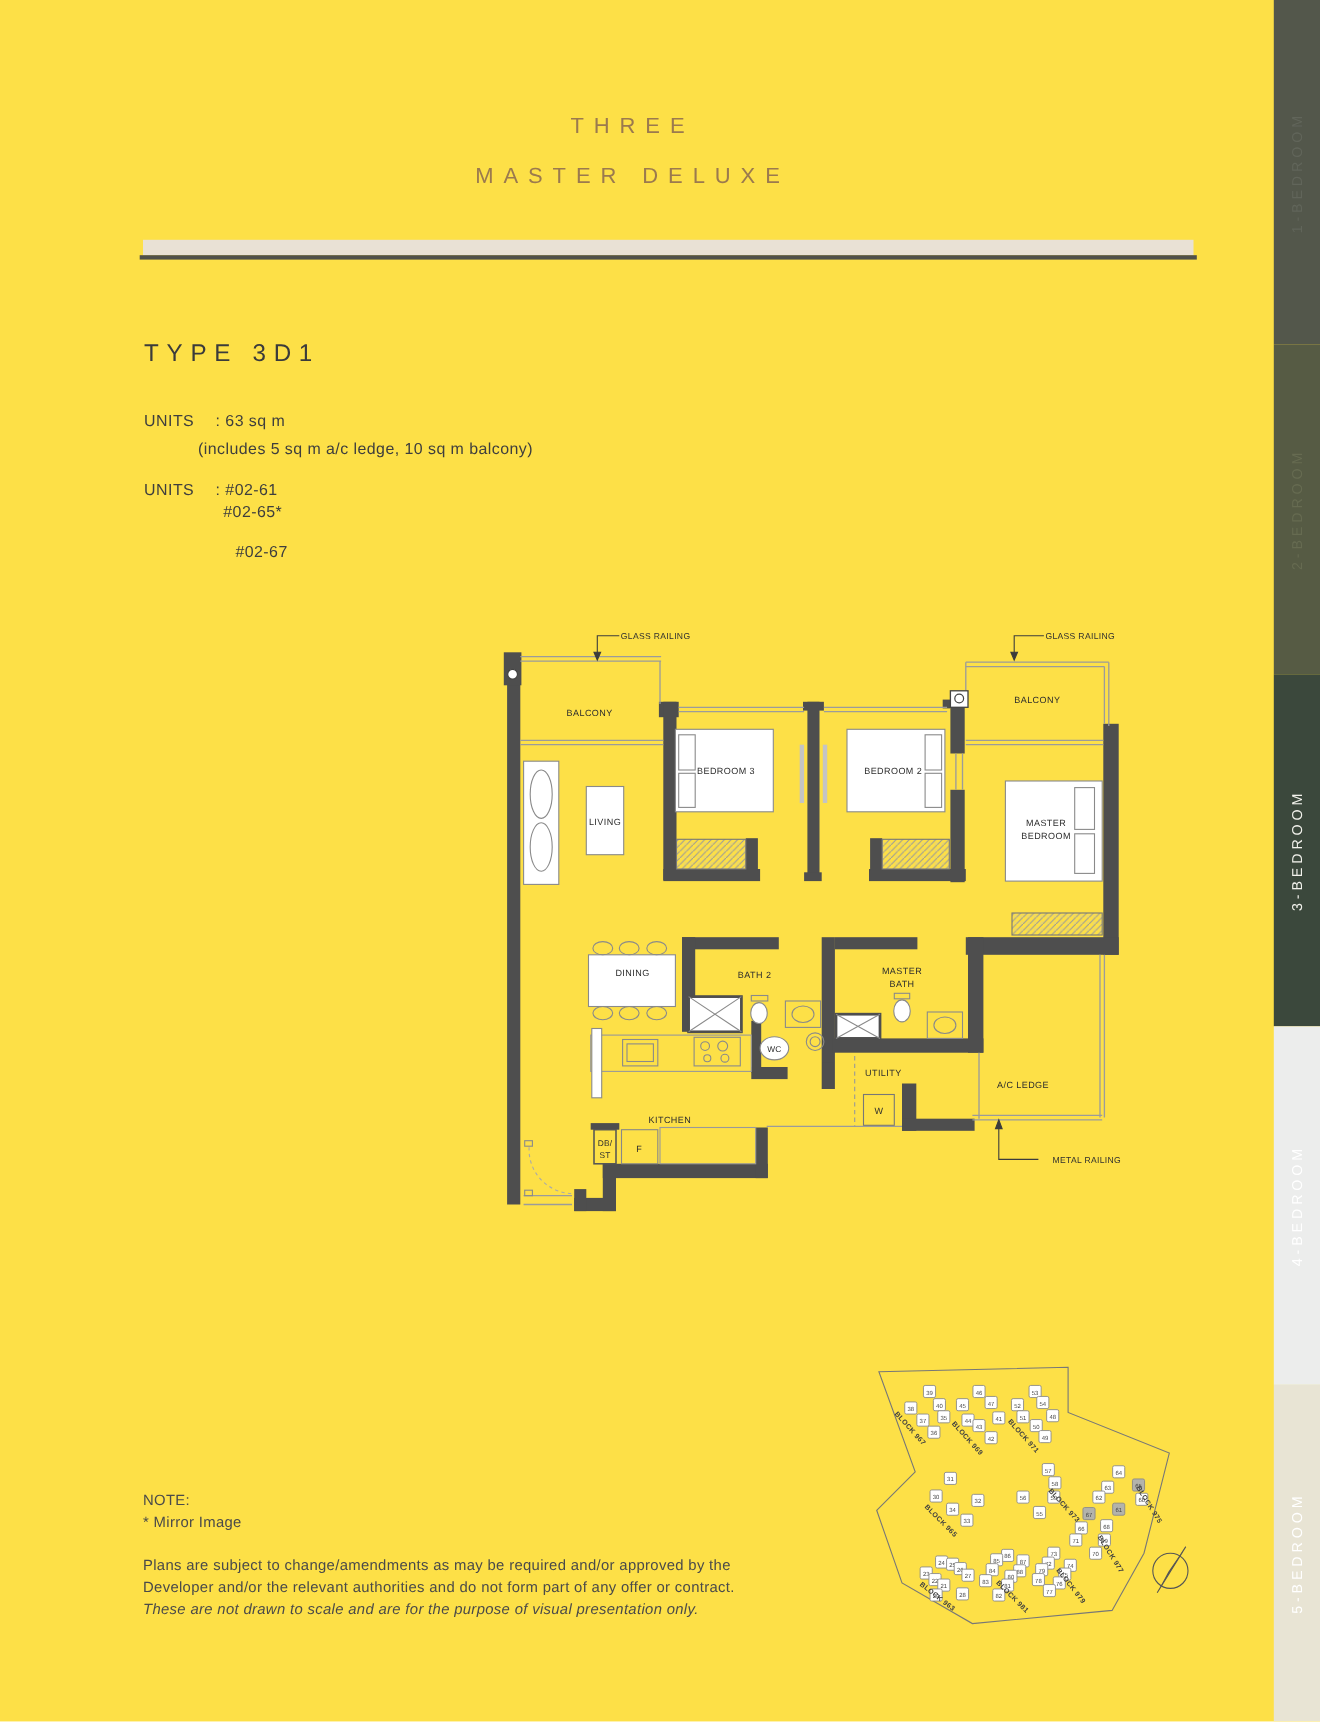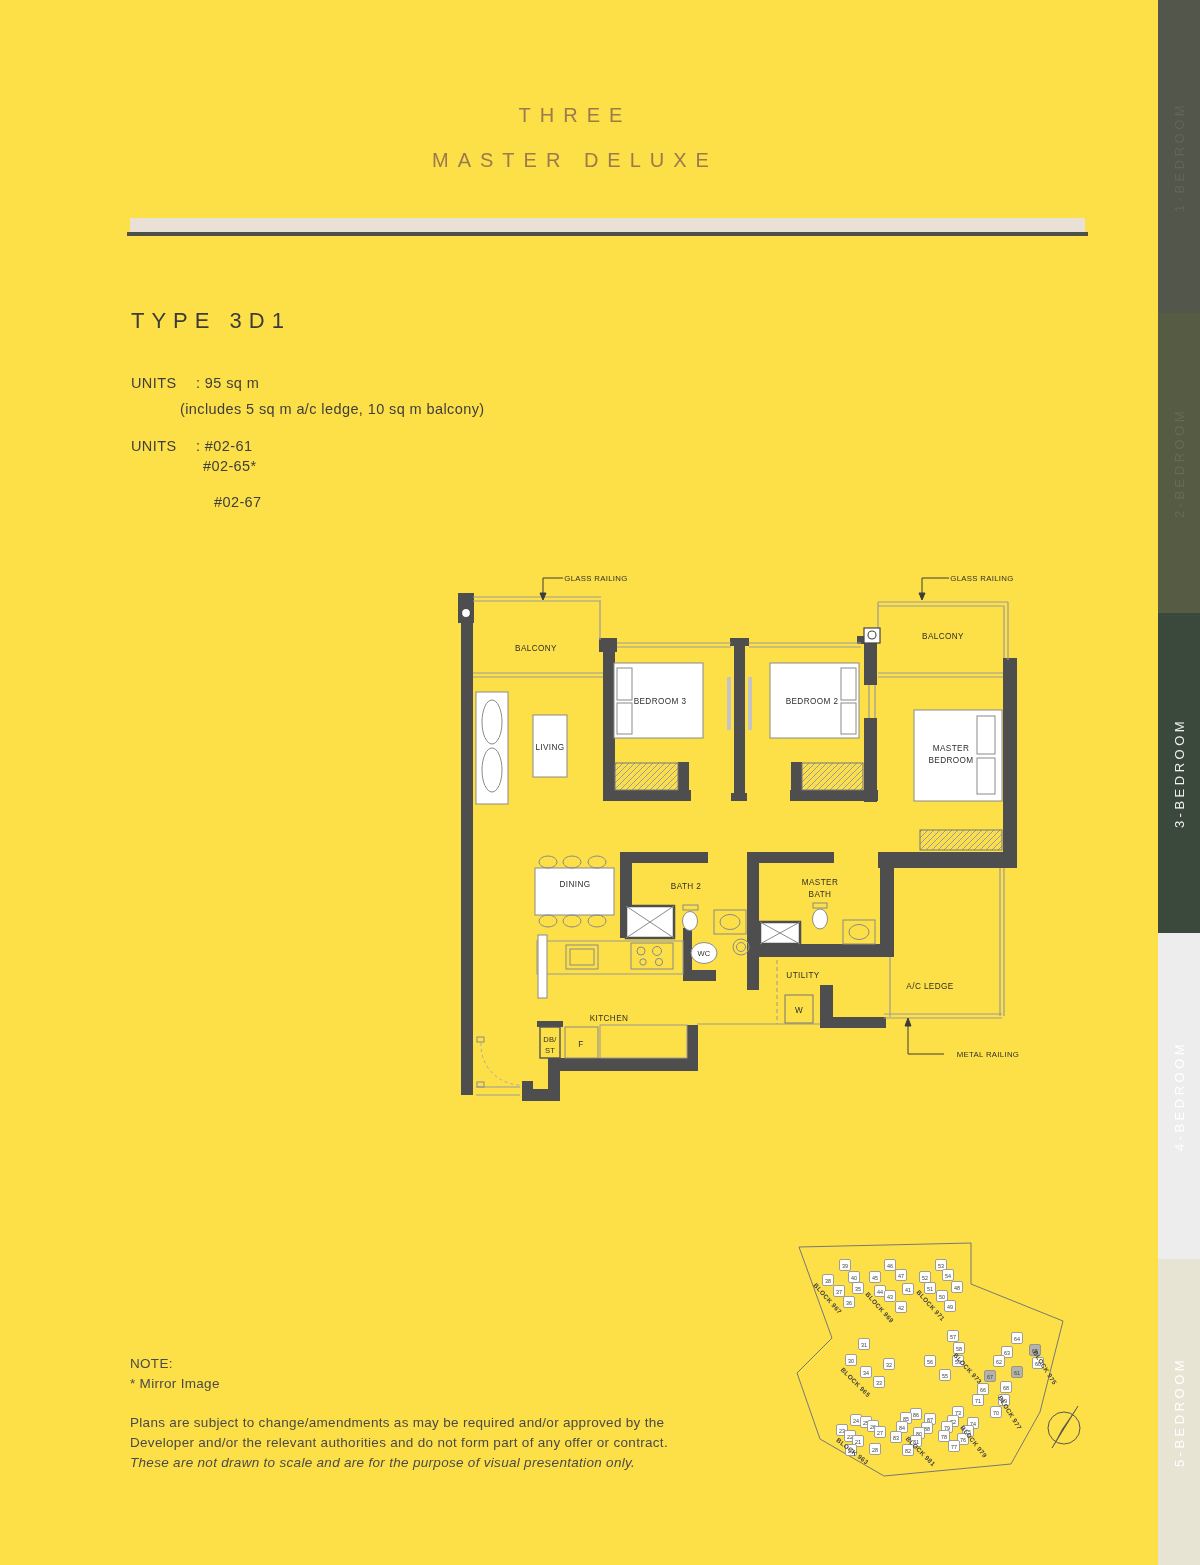--- a/index.html
+++ b/index.html
@@ -37,21 +37,21 @@
 
 <div class="page">
 
   <div class="title-line1">THREE</div>
   <div class="title-line2">MASTER DELUXE</div>
   <div class="band"></div>
   <div class="band-line"></div>
 
   <div class="type-title">TYPE 3D1</div>
   <div class="spec" style="left:131px; top:375px;">UNITS</div>
-  <div class="spec" style="left:196px; top:375px;">: 95 sq m</div>
+  <div class="spec" style="left:196px; top:375px;">: 63 sq m</div>
   <div class="spec" style="left:180px; top:401px;">(includes 5 sq m a/c ledge, 10 sq m balcony)</div>
   <div class="spec" style="left:131px; top:438px;">UNITS</div>
   <div class="spec" style="left:196px; top:438px;">: #02-61</div>
   <div class="spec" style="left:203px; top:458px;">#02-65*</div>
   <div class="spec" style="left:214px; top:494px;">#02-67</div>
 
   <svg style="position:absolute; left:450px; top:560px;" width="570" height="560" viewBox="450 560 570 560">
     <defs>
       <pattern id="hatch" patternUnits="userSpaceOnUse" width="6" height="6">
         <path d="M0 6 L6 0" stroke="#9a9a9a" stroke-width="1"></path>

